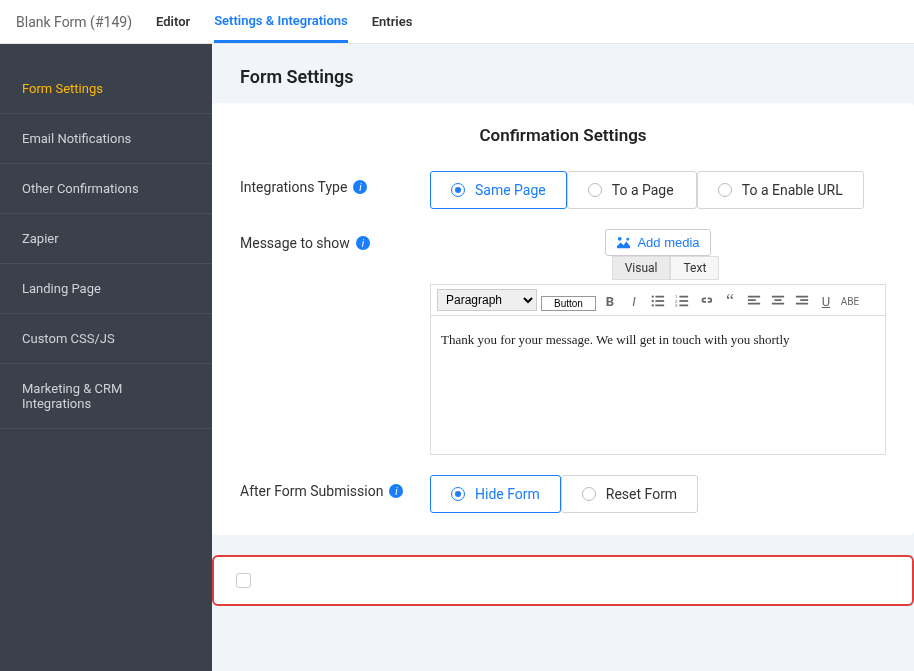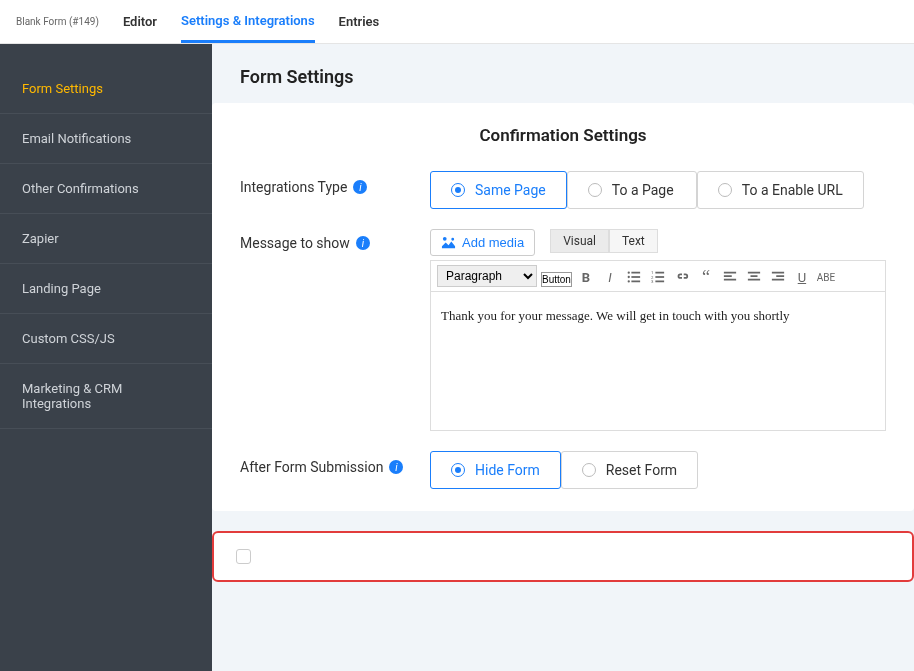--- a/index.html
+++ b/index.html
@@ -1,18 +1,18 @@
 <!DOCTYPE html>
 <html><head>
 <meta charset="utf-8">
 <style>
 * { box-sizing: border-box; margin: 0; padding: 0; }
 body { font-family: -apple-system, BlinkMacSystemFont, "Segoe UI", Roboto, sans-serif; font-size: 14px; color: #333; background: #f1f5f9; width: 914px; }
 .topbar { background: #fff; border-bottom: 1px solid #e5e5e5; display: flex; align-items: center; height: 44px; padding: 0 16px; gap: 24px; }
-.topbar .title { color: #666; font-size: 10px; }
+.topbar .title { color: #666; font-size: 14px; }
 .topbar .tab { font-weight: 600; font-size: 13px; color: #333; padding: 12px 0; cursor: pointer; }
 .topbar .tab.active { color: #1a7efb; border-bottom: 3px solid #1a7efb; }
 .main { display: flex; min-height: 627px; }
 .sidebar { width: 212px; background: #3a414a; flex-shrink: 0; padding-top: 20px; }
 .sidebar .item { color: #cfd3d8; font-size: 13px; padding: 17px 22px; border-bottom: 1px solid #474e57; cursor: pointer; }
 .sidebar .item.active { color: #ffb900; }
 .content { flex: 1; padding: 0; }
 .page-title { font-size: 18px; font-weight: 600; padding: 22px 28px 16px; color: #222; }
 .panel { background: #fff; margin: 0 0 20px 0; border-radius: 4px; padding: 22px 28px; }
 .panel-title { font-size: 17px; font-weight: 600; color: #222; margin-bottom: 26px; text-align: center; }
@@ -23,24 +23,24 @@
 .radio-btn { border: 1px solid #d4d4d4; border-radius: 3px; padding: 10px 20px; display: flex; align-items: center; gap: 10px; cursor: pointer; font-size: 14px; min-width: 130px; background: #fff; }
 .radio-btn.selected { border-color: #1a7efb; color: #1a7efb; }
 .radio-circle { width: 14px; height: 14px; border-radius: 50%; border: 1px solid #bbb; display: inline-flex; align-items: center; justify-content: center; }
 .radio-btn.selected .radio-circle { border-color: #1a7efb; }
 .radio-btn.selected .radio-circle::after { content: ""; width: 6px; height: 6px; background: #1a7efb; border-radius: 50%; }
 .editor-wrap { flex: 1; }
 .add-media-btn { border: 1px solid #ccc; background: #fff; border-radius: 3px; padding: 5px 10px; color: #1a7efb; font-size: 13px; cursor: pointer; display: inline-flex; align-items: center; gap: 6px; }
 .editor-tabs { display: inline-flex; margin-left: 15px; }
 .editor-tab { border: 1px solid #ddd; padding: 4px 12px; font-size: 12px; cursor: pointer; background: #f6f6f6; }
 .editor-tab.active { background: #ebebeb; }
-.editor-toolbar-row { display: flex; align-items: flex-start; margin-bottom: 4px; }
+.editor-toolbar-row { display: flex; align-items: center; margin-bottom: 4px; flex-direction: column; }
 .editor-toolbar2 { border: 1px solid #ddd; border-bottom: none; background: #fff; display: flex; align-items: flex-end; padding: 4px 6px; gap: 4px; }
 .select-para { font-size: 12px; padding: 2px 4px; border: 1px solid #ccc; width: 100px; }
-.btn-button { font-size: 10px; border: 1px solid #999; padding: 1px 0; cursor: pointer; background: #fff; }
+.btn-button { font-size: 10px; border: 1px solid #999; padding: 1px 12px; cursor: pointer; background: #fff; }
 .tb-btn { width: 20px; height: 20px; display: inline-flex; align-items: center; justify-content: center; color: #666; cursor: pointer; font-size: 13px; }
 .tb-btn svg { width: 14px; height: 14px; fill: #666; }
 .editor-body { border: 1px solid #ddd; background: #fff; min-height: 140px; padding: 16px 10px; font-family: Georgia, serif; font-size: 13px; color: #222; outline: none; }
 .optin-panel { background: #fff; border: 2px solid #e23c3c; border-radius: 6px; padding: 16px 22px; display: flex; align-items: center; gap: 12px; margin: 0 0 12px 0; }
 .checkbox { width: 15px; height: 15px; border: 1px solid #ccc; border-radius: 3px; cursor: pointer; }
 .row.message-row .row-label { padding-top: 6px; }
 .media-icon { width: 15px; height: 15px; }
 .media-icon path { fill: #1a7efb; }
 </style>
 </head>

